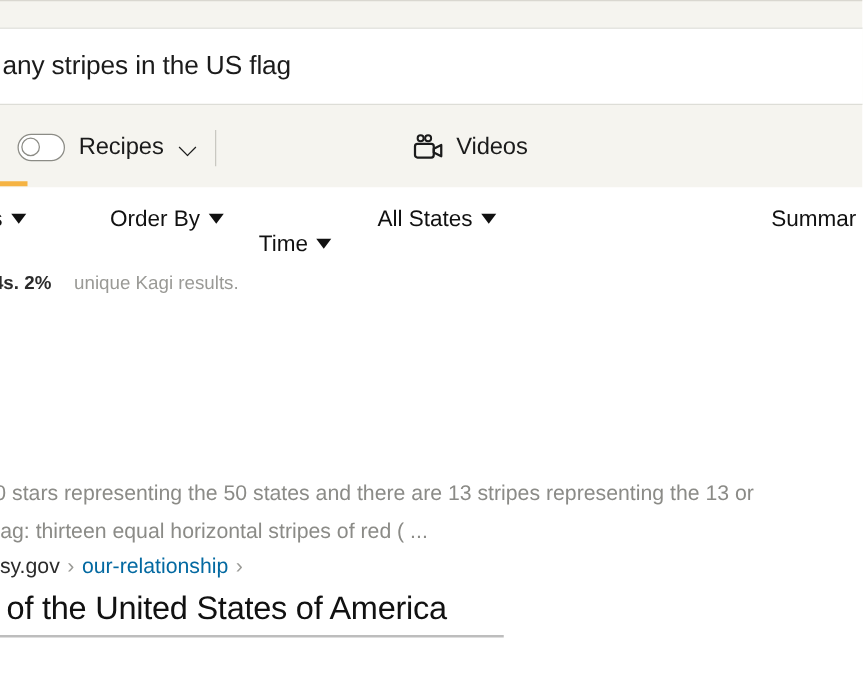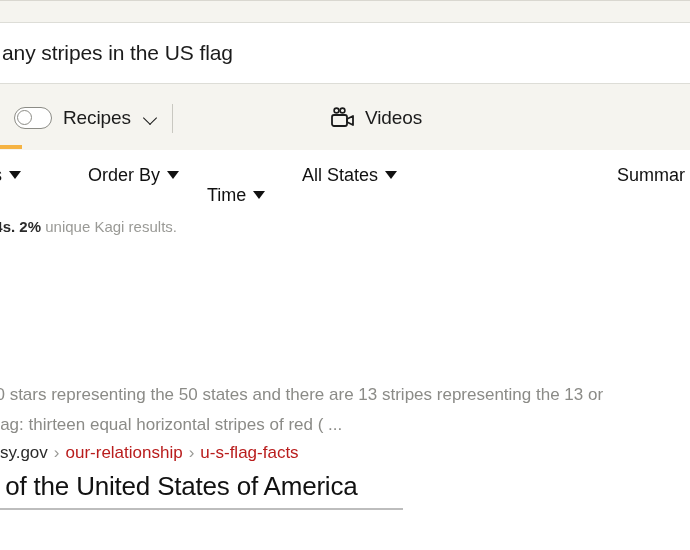--- a/index.html
+++ b/index.html
@@ -200,21 +200,21 @@
 
   
   .stats {
     position: absolute;
     left: -14px;
     top: 218px;
     font-size: 15px;
     white-space: nowrap;
   }
   .stats .strong { color: #2b2b2b; font-weight: bold; }
-  .stats .muted  { color: #9a9a96; }
+  .stats .muted  { color: #9a9a96; margin-left: 14px; }
 
   
   .snippet {
     position: absolute;
     left: -14px;
     top: 380px;
     width: 760px;
     font-size: 17px;
     line-height: 30px;
     color: #8b8b87;
@@ -228,21 +228,21 @@
     left: -18px;
     top: 443px;
     font-size: 17px;
     white-space: nowrap;
     display: flex;
     align-items: center;
     gap: 6px;
   }
   .result-url .domain { color: #2b2b2b; }
   .result-url .sep    { color: #9a9a96; }
-  .result-url .seg    { color: #b91c1c; }
+  .result-url .seg    { color: #0369a1; }
 
   
   .result-title {
     position: absolute;
     left: -16px;
     top: 471px;
     font-size: 26px;
     color: #111111;
     white-space: nowrap;
     cursor: pointer;
@@ -323,19 +323,18 @@
   <div class="snippet">
     <span>50 stars representing the 50 states and there are 13 stripes representing the 13 or</span>
     <span class="line2">Flag: thirteen equal horizontal stripes of red ( ...</span>
   </div>
 
   <div class="result-url">
     <span class="domain">assy.gov</span>
     <span class="sep">›</span>
     <span class="seg">our-relationship</span>
     <span class="sep">›</span>
-    <span class="seg">u-s-flag-facts</span>
   </div>
 
   <div class="result-title">g of the United States of America</div>
   <div class="title-rule"></div>
 
 </div>
 
 </body></html>

